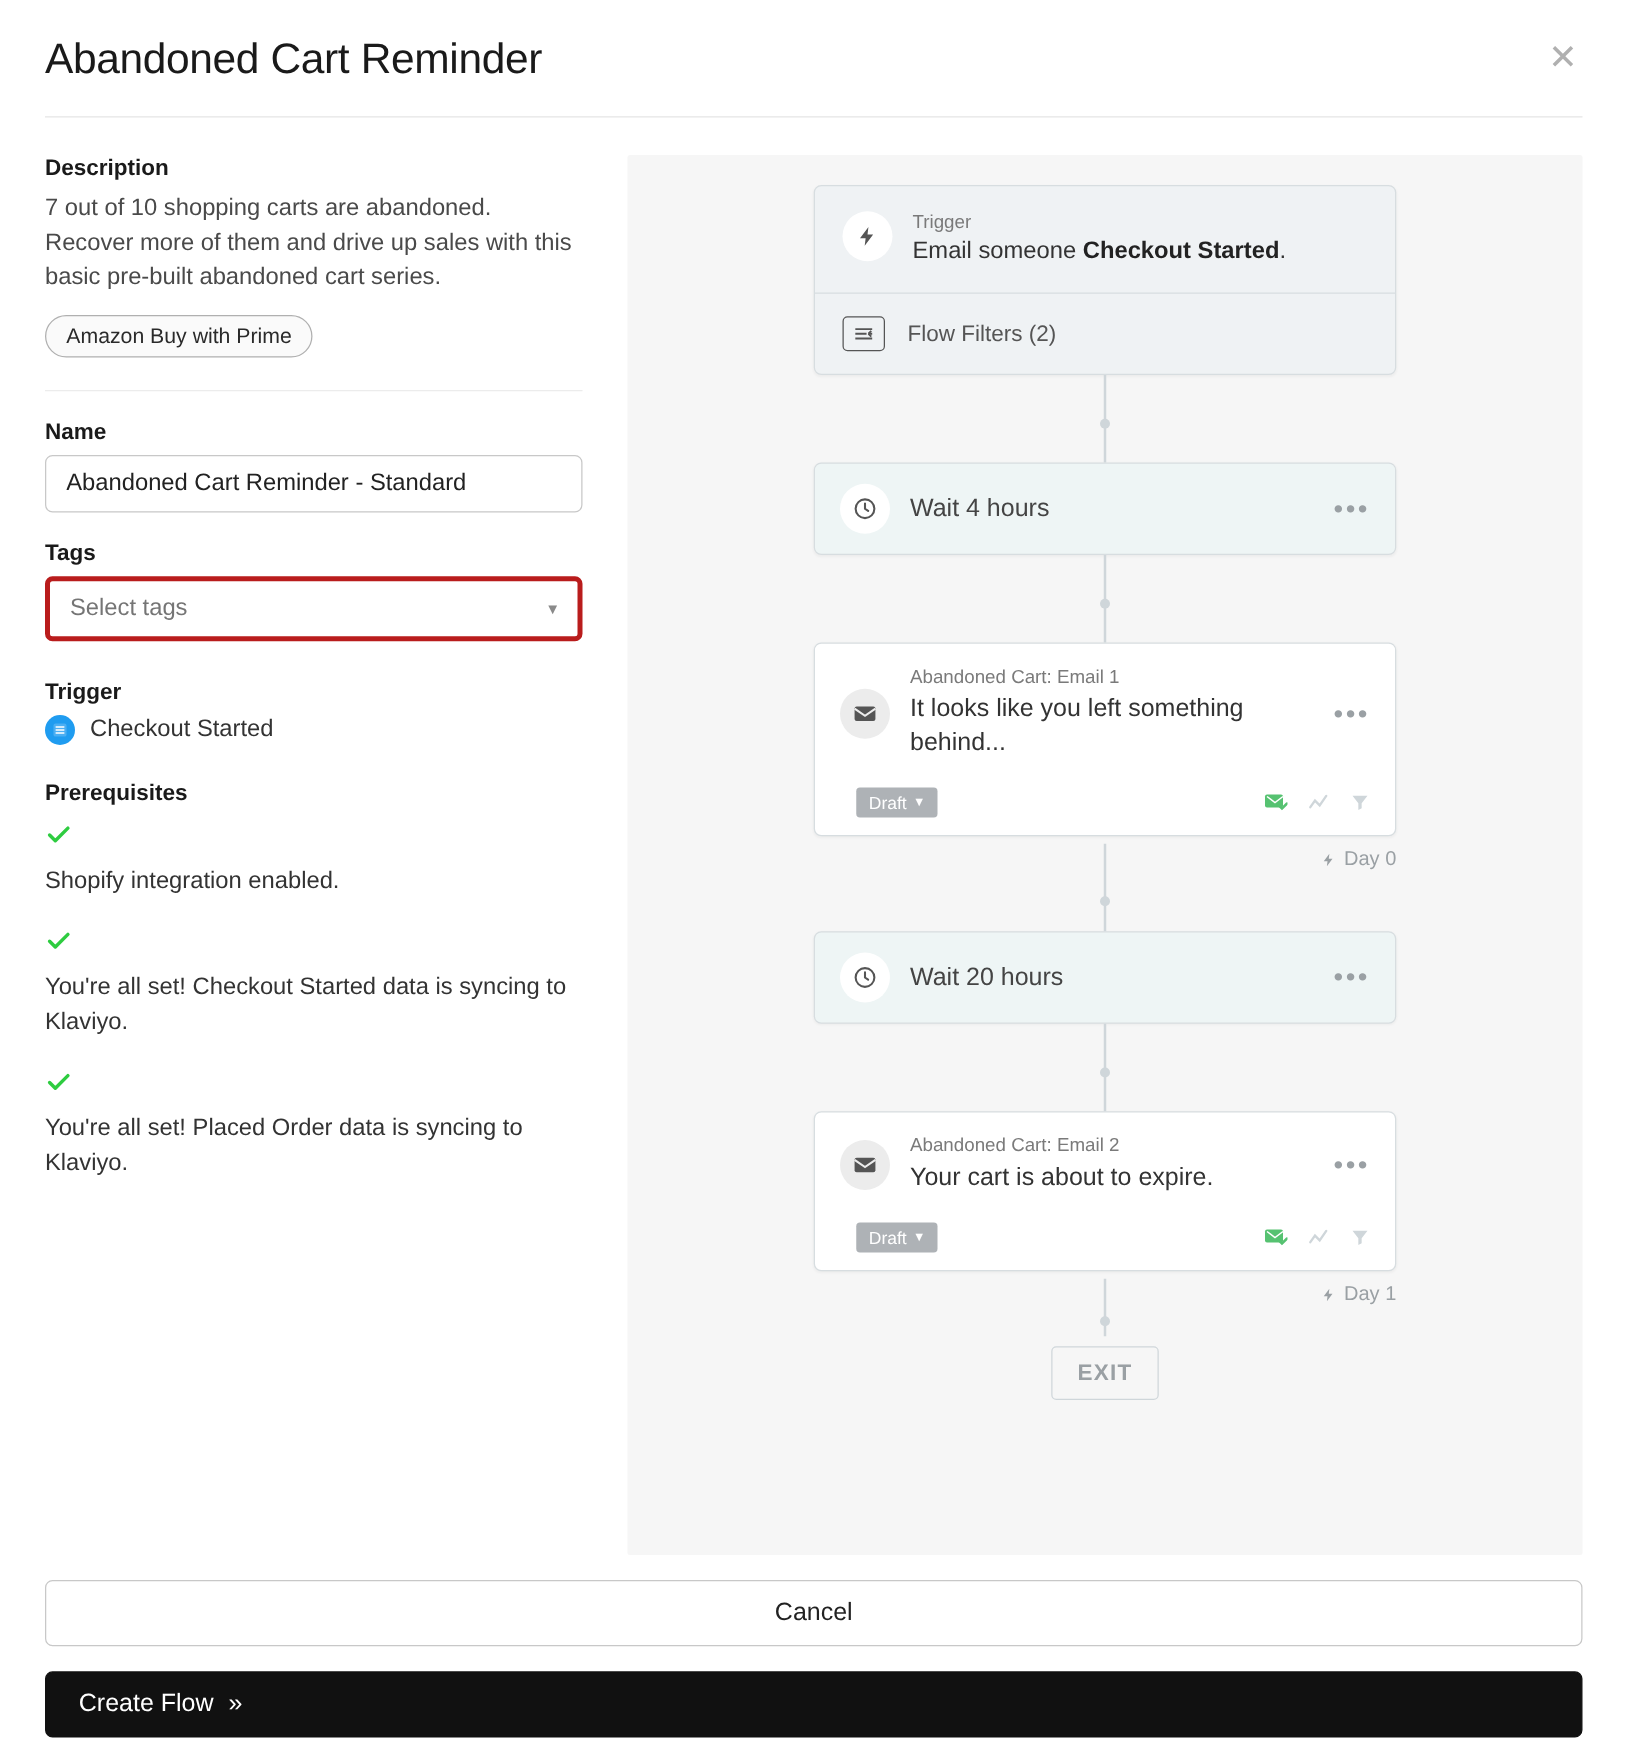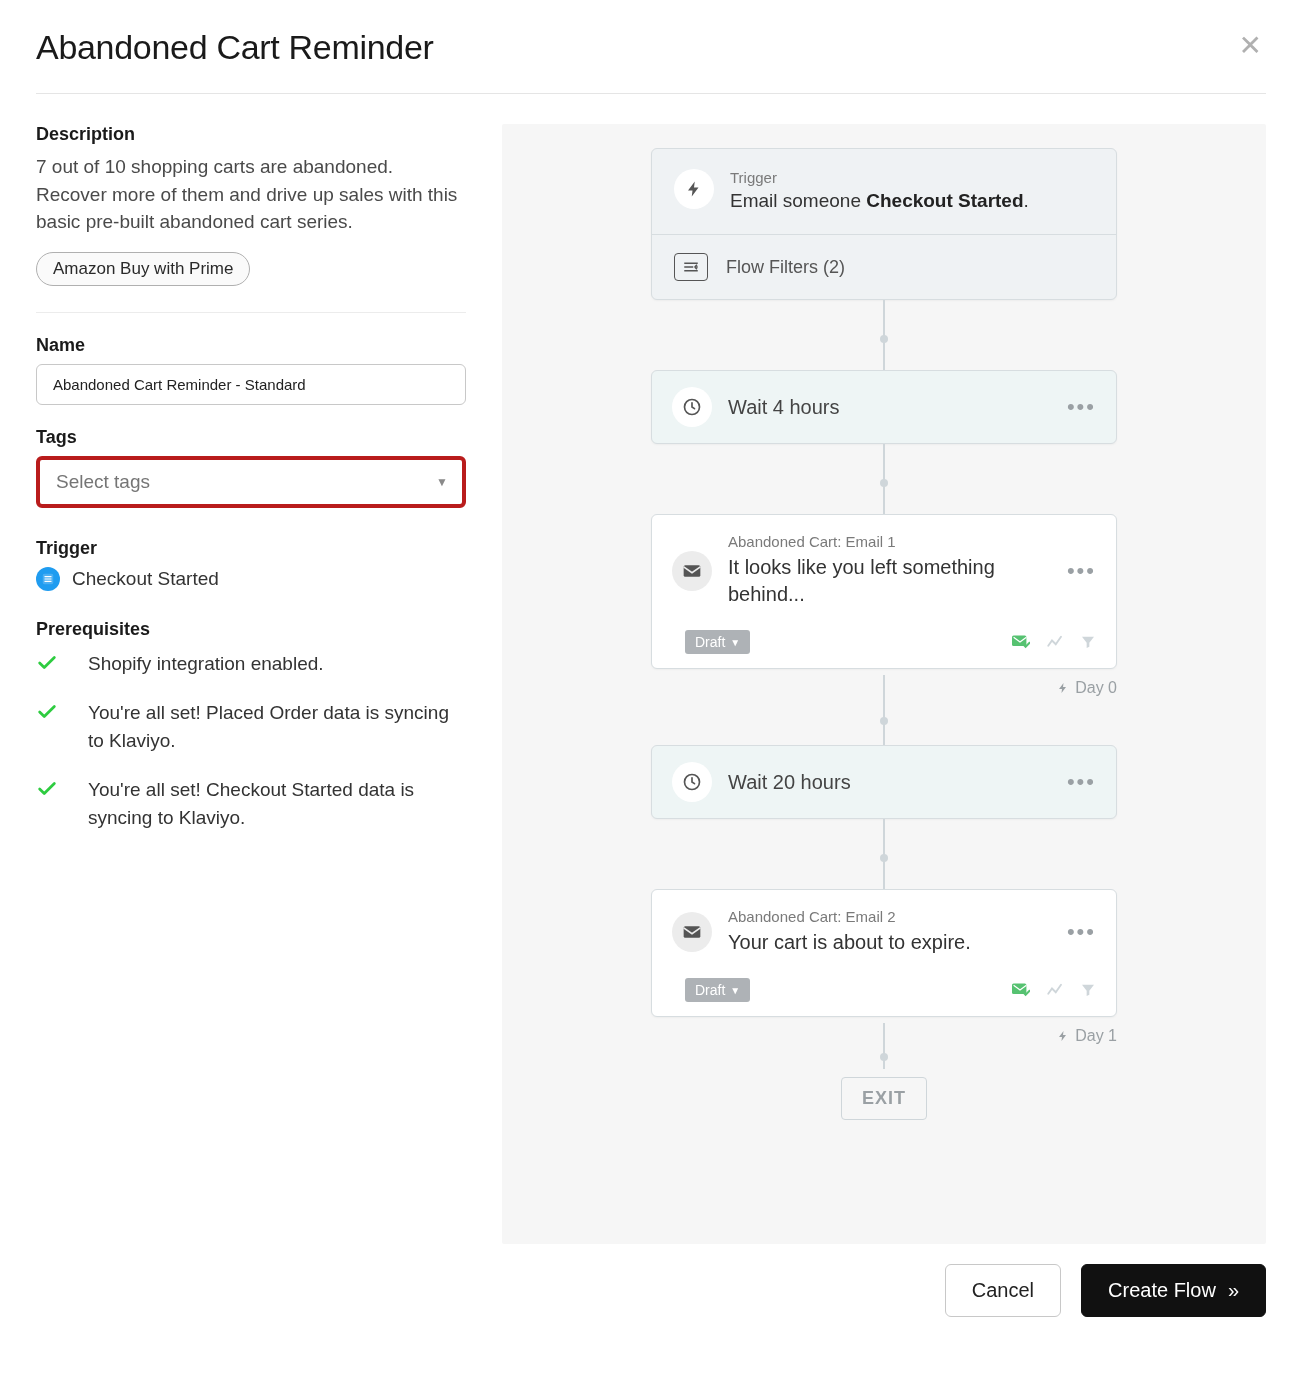--- a/index.html
+++ b/index.html
@@ -64,21 +64,21 @@
     color: #2a2a2a;
     background: #fafafa;
   }
   .sidebar-divider {
     border: none;
     border-top: 1px solid #ececec;
     margin: 26px 0 22px 0;
   }
   .text-input {
     width: 100%;
-    font-size: 15px;
+    font-size: 19px;
     padding: 11px 16px;
     border: 1px solid #c8c8c8;
     border-radius: 6px;
     color: #222;
     margin-bottom: 22px;
     font-family: inherit;
   }
   .select-wrap {
     position: relative;
     width: 100%;
@@ -127,22 +127,23 @@
     font-size: 19px;
     color: #333;
   }
   .prereq-list {
     list-style: none;
     margin-top: 10px;
   }
   .prereq-list li {
     display: flex;
     align-items: flex-start;
-    gap: 30px;
+    gap: 12px;
     margin-bottom: 22px;
+    flex-direction: column;
   }
   .check-icon {
     flex-shrink: 0;
     color: #2ecc40;
     margin-top: 2px;
   }
   .prereq-text {
     font-size: 19px;
     line-height: 1.45;
     color: #333;
@@ -312,20 +313,21 @@
     font-weight: 600;
     letter-spacing: 1px;
     background: #f6f6f6;
   }
   
   .footer {
     display: flex;
     justify-content: flex-end;
     gap: 20px;
     margin-top: 20px;
+    flex-direction: column;
   }
   .btn {
     font-size: 20px;
     padding: 14px 26px;
     border-radius: 6px;
     cursor: pointer;
     font-family: inherit;
   }
   .btn-secondary {
     background: #fff;
@@ -391,29 +393,29 @@
               </svg>
           </span>
           <span class="prereq-text">Shopify integration enabled.</span>
         </li>
         <li>
           <span class="check-icon">
             <svg width="22" height="22" viewBox="0 0 24 24" fill="none">
                 <path d="M4 12l5 5L20 6" stroke="#2ecc40" stroke-width="3" stroke-linecap="round" stroke-linejoin="round"></path>
               </svg>
           </span>
-          <span class="prereq-text">You're all set! Placed Order data is syncing to Klaviyo.</span>
+          <span class="prereq-text">You're all set! Checkout Started data is syncing to Klaviyo.</span>
         </li>
         <li>
           <span class="check-icon">
             <svg width="22" height="22" viewBox="0 0 24 24" fill="none">
                 <path d="M4 12l5 5L20 6" stroke="#2ecc40" stroke-width="3" stroke-linecap="round" stroke-linejoin="round"></path>
               </svg>
           </span>
-          <span class="prereq-text">You're all set! Checkout Started data is syncing to Klaviyo.</span>
+          <span class="prereq-text">You're all set! Placed Order data is syncing to Klaviyo.</span>
         </li>
       </ul>
     </div>
 
     <div class="preview">
       <div class="flow-col">
 
         <div class="card trigger-card">
           <div class="trigger-top">
             <span class="round-icon">

